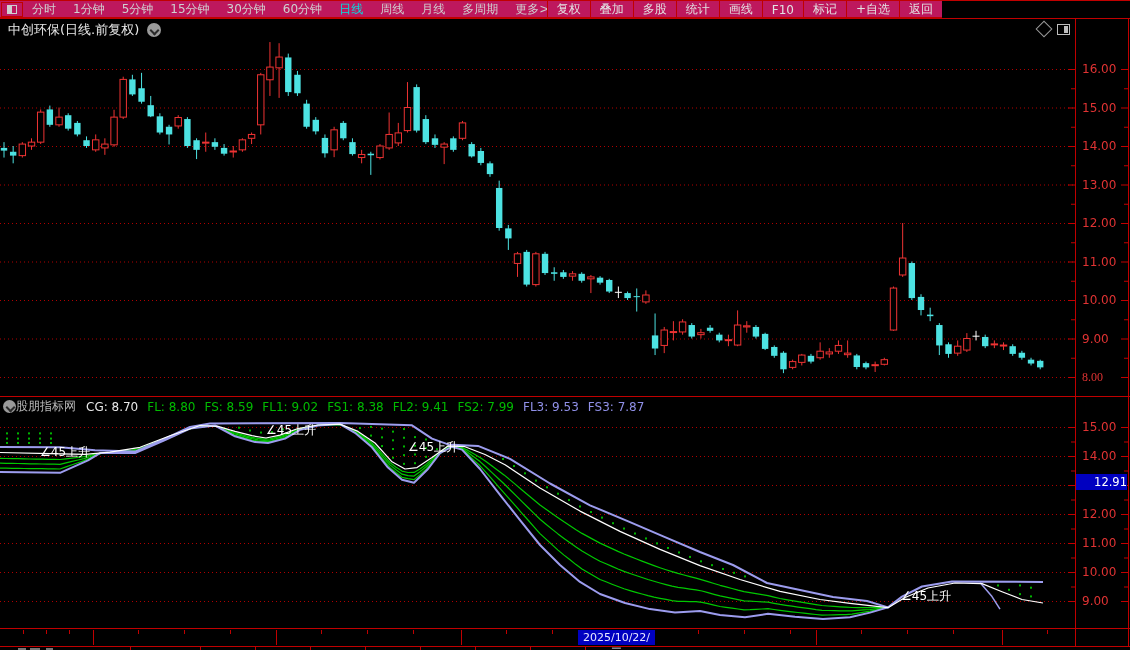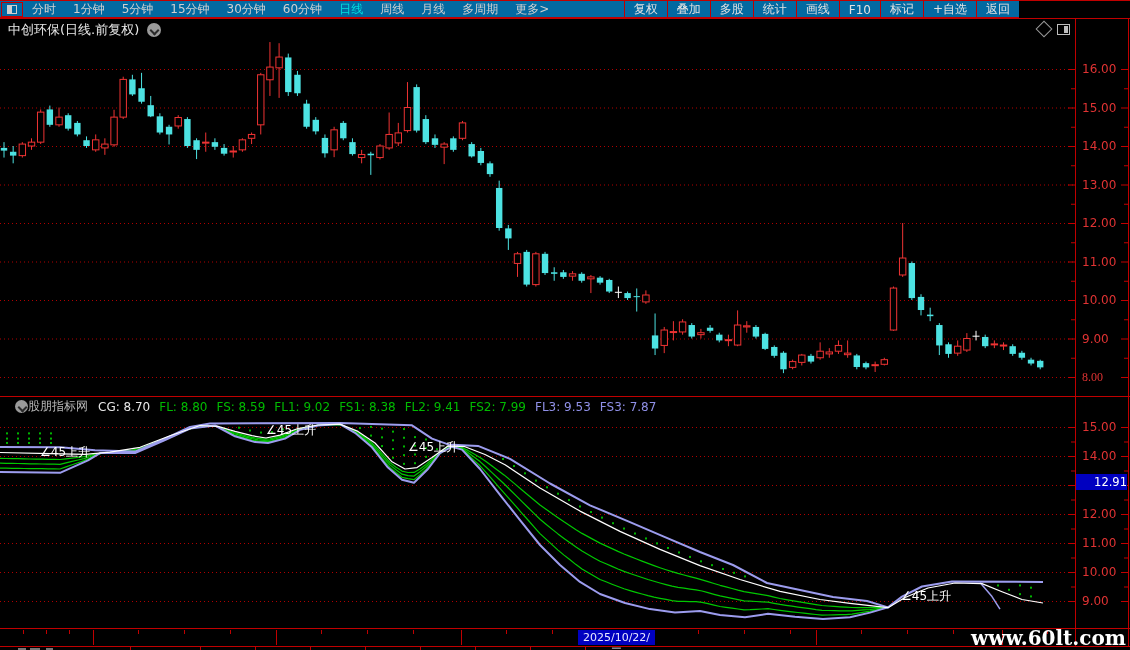--- a/index.html
+++ b/index.html
@@ -1,40 +1,40 @@
 <!DOCTYPE html>
 <html><head>
 <meta charset="utf-8">
 <style>
   html,body{margin:0;padding:0;background:#000;}
   #app{position:relative;width:1130px;height:650px;background:#000;overflow:hidden;
        font-family:"DejaVu Sans","Liberation Sans",sans-serif;}
   
-  .toolbar{position:absolute;left:0;top:0;width:1019px;height:18px;
-           border-top:1px solid #c00000;border-bottom:1px solid #c00000;box-sizing:border-box;background:#0369a1;}
+  .toolbar{position:absolute;left:0;top:0;width:942px;height:18px;
+           border-top:1px solid #c00000;border-bottom:1px solid #c00000;box-sizing:border-box;background:#be185d;}
   .tool-icon-box{position:absolute;left:1px;top:1px;width:22px;height:15px;border:1px solid #c00000;box-sizing:border-box;}
   .tool-icon-box .sq{position:absolute;left:5px;top:2px;width:10px;height:9px;border:1px solid #cfcfcf;box-sizing:border-box;}
   .tool-icon-box .sq i{position:absolute;left:0;top:0;width:4px;height:7px;background:#cfcfcf;}
   .menu-left{position:absolute;left:32px;top:0;height:17px;display:flex;gap:17px;align-items:center;
              font-size:12px;color:#d0d0d0;white-space:nowrap;}
   .menu-left .item{cursor:default;}
   .menu-left .active{color:#00e0e0;}
   .menu-right{position:absolute;right:0;top:0;height:17px;display:flex;align-items:stretch;font-size:12px;color:#e2e2e2;}
   .menu-right .item{display:flex;align-items:center;padding:0 9px;border-left:1px solid #c00000;}
   
   .titlebar{position:absolute;left:3px;top:19px;width:1130px;height:21px;display:flex;align-items:center;}
   .title-text{margin-left:5px;font-size:13px;color:#e8e8e8;}
   .chev-circle{display:inline-block;margin-left:8px;width:14px;height:14px;border-radius:50%;background:#9a9a9a;position:relative;}
   .chev-circle::after{content:"";position:absolute;left:3.5px;top:4px;width:5px;height:5px;
         border-right:2px solid #2a2a2a;border-bottom:2px solid #2a2a2a;transform:rotate(45deg);}
   .win-diamond{position:absolute;left:1038px;top:23px;width:10px;height:10px;border:1px solid #9a9a9a;transform:rotate(45deg);}
   .win-square{position:absolute;left:1057px;top:24px;width:13px;height:11px;border:1px solid #bdbdbd;box-sizing:border-box;}
   .win-square i{position:absolute;right:1px;top:1px;width:4px;height:7px;background:#bdbdbd;}
   
-  .ind-header{position:absolute;left:12px;top:397px;width:964px;height:19px;display:flex;align-items:center;
+  .ind-header{position:absolute;left:0;top:397px;width:964px;height:19px;display:flex;align-items:center;
               font-size:12px;white-space:nowrap;overflow:hidden;text-align:right;}
   .ind-header .name{color:#b8b8b8;margin-right:10px;}
   .ind-val{margin-right:9px;}
   
   .ax-label{position:absolute;left:1082px;font-size:12px;color:#e03333;line-height:14px;}
   
   .date-axis{position:absolute;left:0;top:629px;width:1130px;height:17px;background:#000;
              border-top:1px solid #c00000;border-bottom:1px solid #c00000;box-sizing:border-box;}
   .date-label{position:absolute;top:1px;font-size:12px;color:#e03333;line-height:15px;}
   .date-tag{position:absolute;left:578px;top:630px;width:77px;height:15px;background:#0000c0;color:#e8e8ff;
@@ -556,16 +556,15 @@
       <div class="m45" style="left: 266px; top: 424px;">∠45上升</div>
       <div class="m45" style="left: 408px; top: 441px;">∠45上升</div>
       <div class="m45" style="left: 901px; top: 590px;">∠45上升</div>
     </div>
 
   <div class="sliver-mark" style="left:18px;top:648px;width:8px;"></div>
   <div class="sliver-mark" style="left:30px;top:648px;width:10px;"></div>
   <div class="sliver-mark" style="left:46px;top:648px;width:7px;"></div>
 
   <div class="watermark">
-    <div class="l2">www.60lt.com</div>
   </div>
 
 </div>
 
 </body></html>

